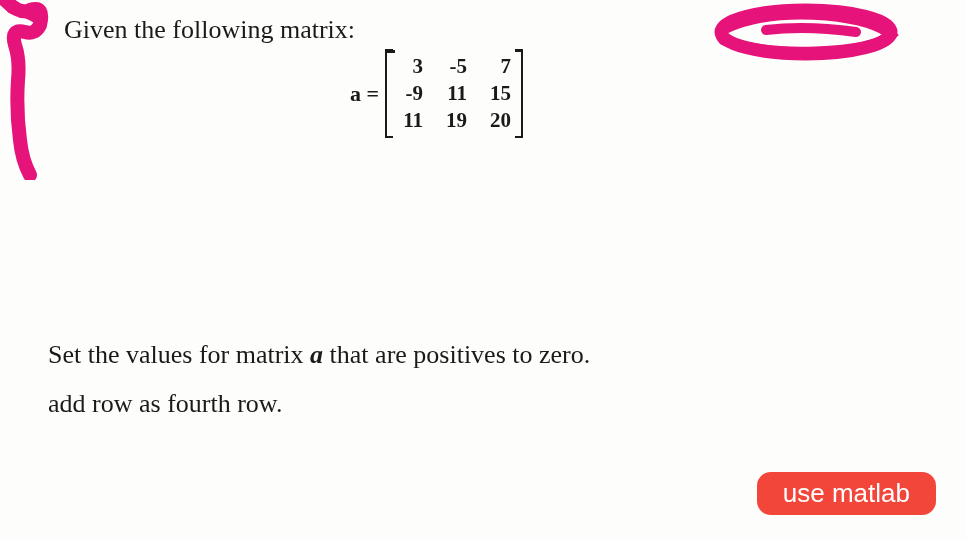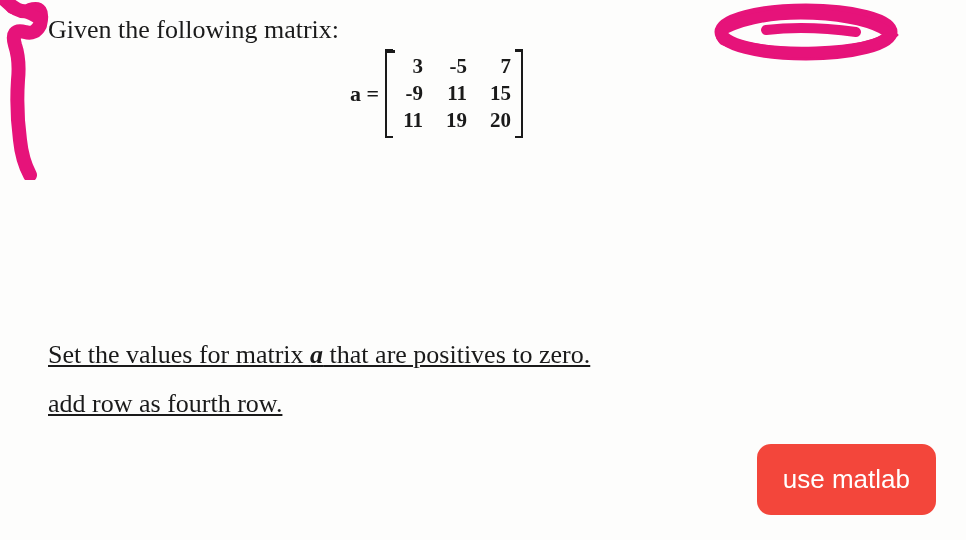--- a/index.html
+++ b/index.html
@@ -7,21 +7,21 @@
       width: 966px;
       height: 540px;
       background: #fdfdfc;
       font-family: Georgia, 'Times New Roman', serif;
       position: relative;
       overflow: hidden;
     }
     .prompt-text {
       position: absolute;
       top: 15px;
-      left: 48px;
+      left: 64px;
       font-size: 26px;
       color: #1a1a1a;
     }
     .matrix-container {
       position: absolute;
       top: 50px;
       left: 350px;
       display: flex;
       align-items: center;
       font-family: 'Times New Roman', serif;
@@ -68,32 +68,31 @@
       text-align: right;
       min-width: 26px;
     }
     .instructions {
       position: absolute;
       top: 330px;
       left: 48px;
       font-size: 26px;
       color: #1a1a1a;
       line-height: 1.9;
-      text-decoration: underline;
     }
     .italic { font-style: italic; font-weight: bold; }
     .badge-matlab {
       position: absolute;
       bottom: 25px;
       right: 30px;
       background: #f3463b;
       color: #fff;
       font-family: Arial, sans-serif;
       font-size: 26px;
-      padding: 20px 26px;
+      padding: 6px 26px;
       border-radius: 14px;
     }
     
     .scribble {
       position: absolute;
       pointer-events: none;
     }
     .scribble-left {
       top: 0;
       left: 0;

